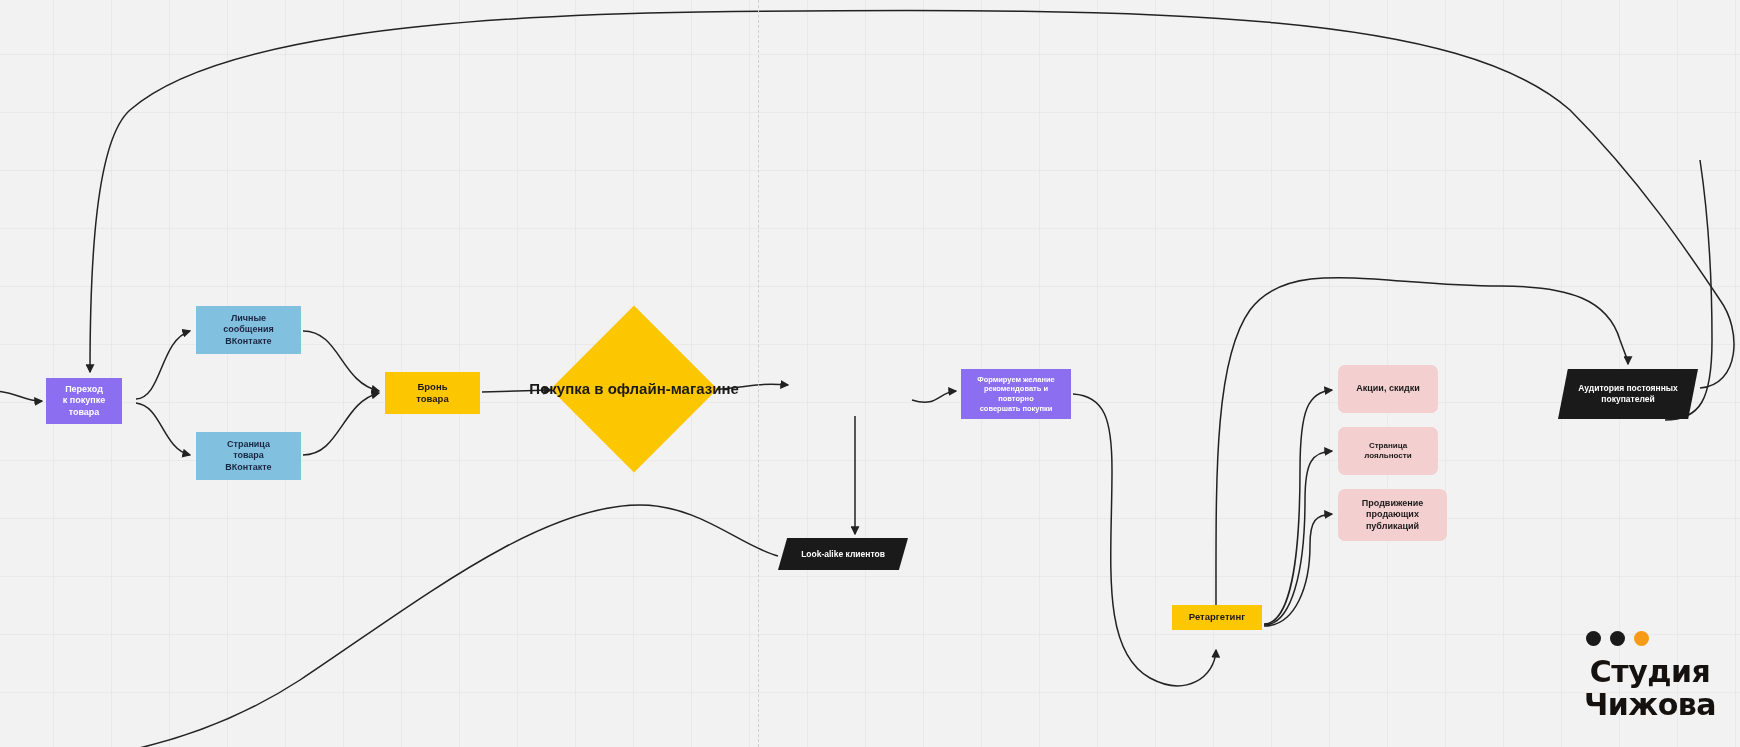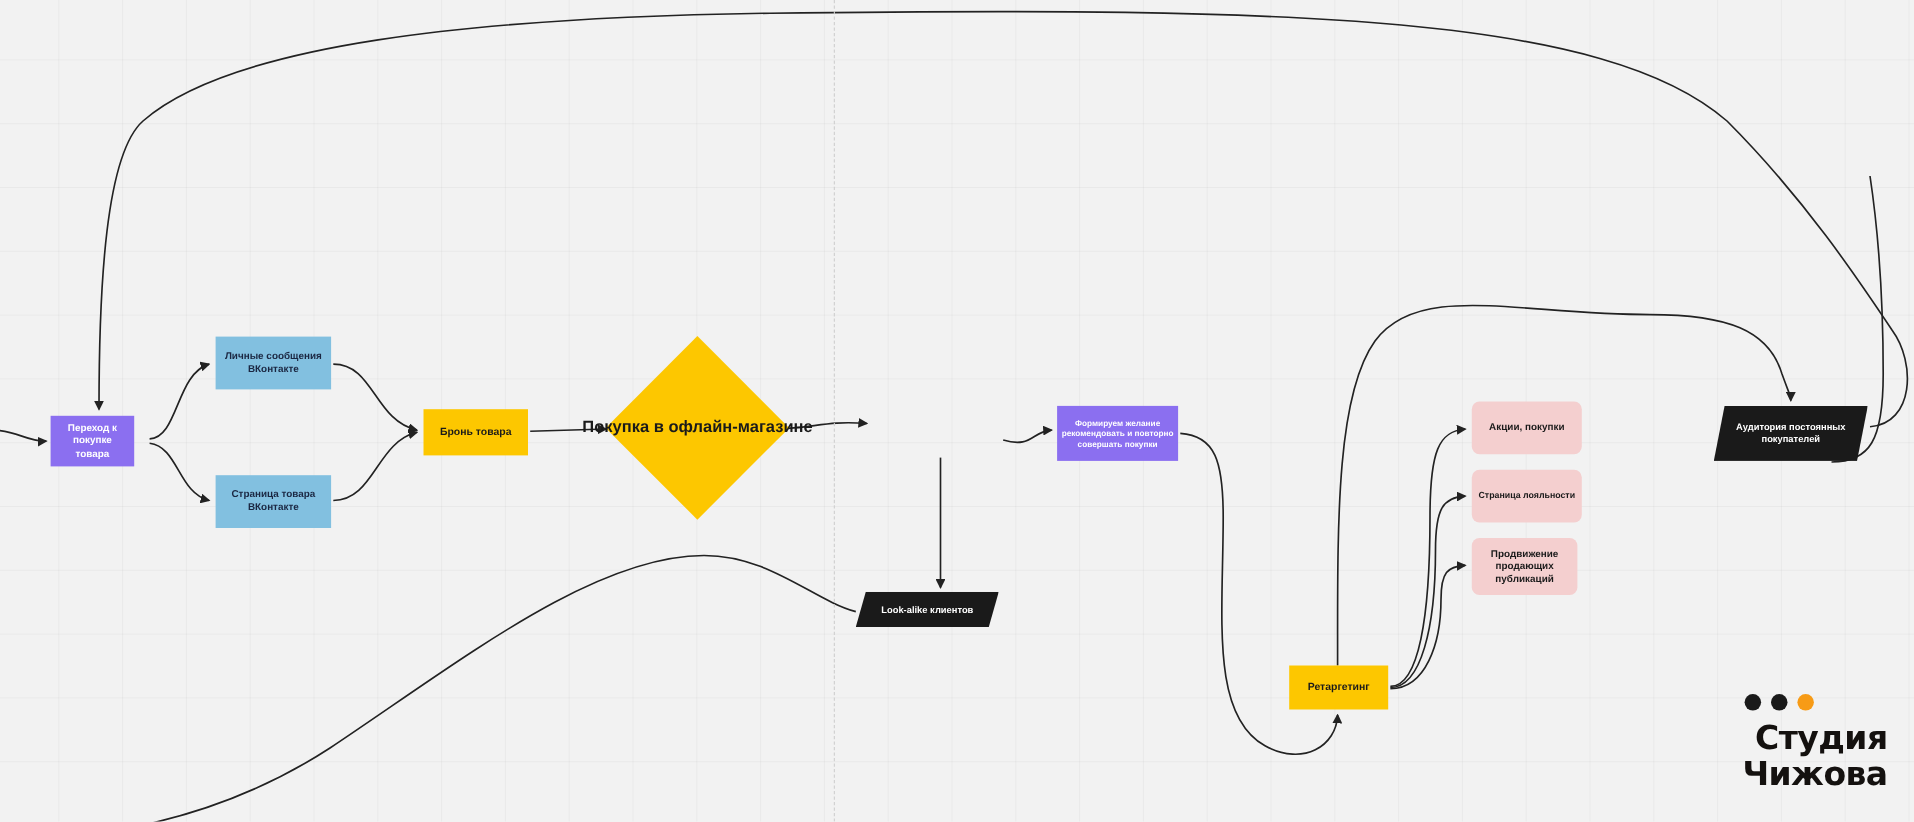--- a/index.html
+++ b/index.html
@@ -30,21 +30,21 @@
   .node {
     position: absolute;
     display: flex;
     align-items: center;
     justify-content: center;
     text-align: center;
     box-sizing: border-box;
     line-height: 1.28;
     z-index: 3;
   }
-  .node .lbl { display: block; padding: 0 4px; }
+  .node .lbl { display: block; padding: 0 16px; }
 
   .n-purple {
     background: #8b6ff0;
     color: #ffffff;
     font-weight: bold;
     font-size: 9px;
   }
   .n-blue {
     background: #82c0e0;
     color: #1b2742;
@@ -79,21 +79,21 @@
     font-size: 9px;
     border-radius: 7px;
   }
 
   
   #logo {
     position: absolute;
     right: 24px;
     bottom: 26px;
     z-index: 5;
-    text-align: right;
+    text-align: center;
   }
   #logo .dots { display: flex; gap: 9px; margin-bottom: 10px; margin-left: 2px; }
   #logo .dot { width: 15px; height: 15px; border-radius: 50%; background: #1a1a1a; }
   #logo .dot.accent { background: #f79b16; }
   #logo .brand {
     font-family: "DejaVu Sans", sans-serif;
     font-weight: bold;
     font-size: 30px;
     color: #14110f;
     line-height: 1.08;
@@ -177,33 +177,33 @@
 
 
   <div class="node n-purple" style="left:961px;top:369px;width:110px;height:50px;font-size:7.5px;">
     <span class="lbl">Формируем желание рекомендовать и повторно совершать покупки</span>
   </div>
 
   <div class="node n-black" style="left:778px;top:538px;width:130px;height:32px;">
     <span class="lbl">Look-alike клиентов</span>
   </div>
 
-  <div class="node n-yellow" style="left:1172px;top:605px;width:90px;height:40px;text-align:right;">
+  <div class="node n-yellow" style="left:1172px;top:605px;width:90px;height:25px;text-align:right;">
     <span class="lbl">Ретаргетинг</span>
   </div>
 
   <div class="node n-pink" style="left:1338px;top:365px;width:100px;height:48px;">
-    <span class="lbl">Акции, покупки</span>
+    <span class="lbl">Акции, скидки</span>
   </div>
 
   <div class="node n-pink" style="left:1338px;top:427px;width:100px;height:48px;font-size:8px;">
     <span class="lbl">Страница лояльности</span>
   </div>
 
-  <div class="node n-pink" style="left:1338px;top:489px;width:96px;height:52px;">
+  <div class="node n-pink" style="left:1338px;top:489px;width:109px;height:52px;">
     <span class="lbl">Продвижение продающих публикаций</span>
   </div>
 
   <div class="node n-black" style="left:1558px;top:369px;width:140px;height:50px;">
     <span class="lbl">Аудитория постоянных покупателей</span>
   </div>
 
   <div id="logo">
     <div class="dots">
       <span class="dot"></span>

